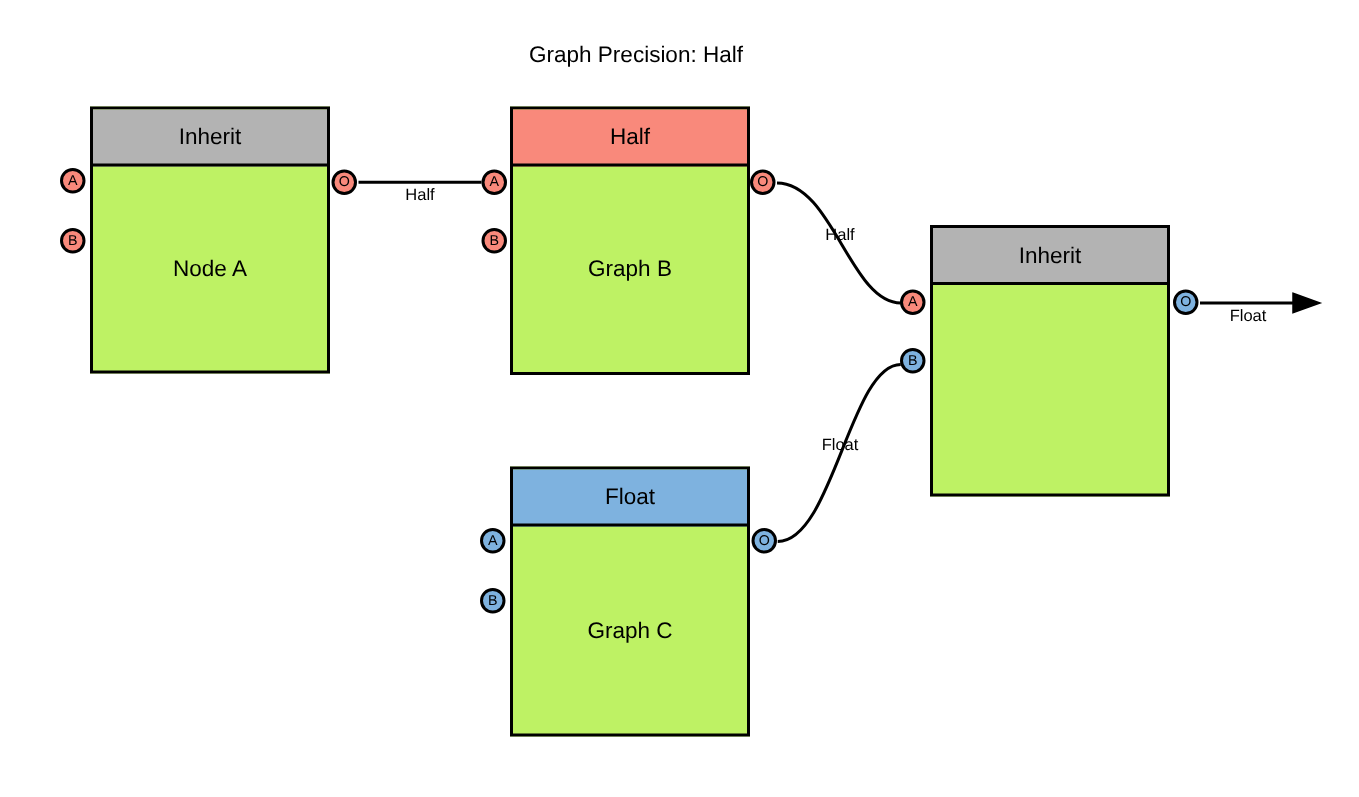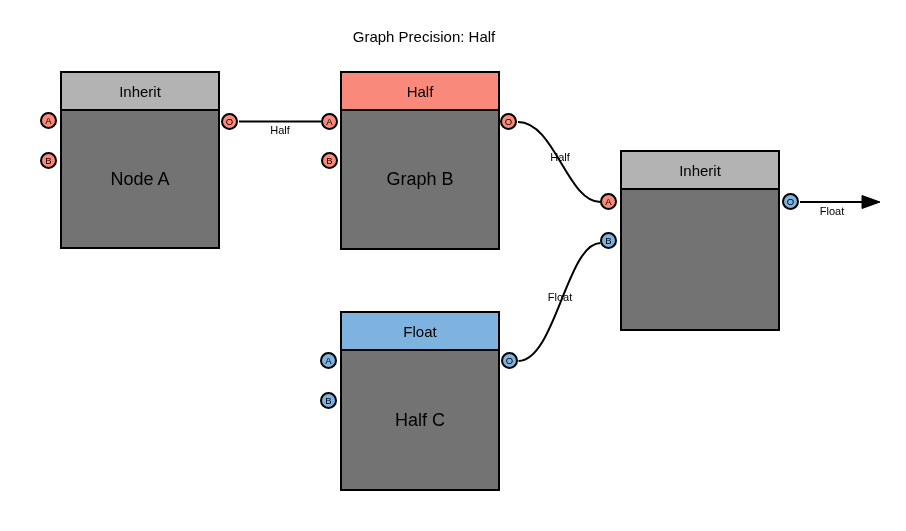--- a/index.html
+++ b/index.html
@@ -37,40 +37,40 @@
     fill: none;
   }
   .edges polygon {
     fill: #000;
     stroke: #000;
   }
   .node {
     position: absolute;
     box-sizing: border-box;
     border: 2px solid #000;
-    background: #737373;
+    background: #bef264;
     display: flex;
     flex-direction: column;
   }
   .node .header {
     box-sizing: border-box;
     height: 38px;
     border-bottom: 2px solid #000;
     display: flex;
     align-items: center;
     justify-content: center;
     font-size: 15px;
     color: #000;
   }
   .node .body {
     flex: 1;
     display: flex;
     align-items: center;
     justify-content: center;
-    font-size: 18px;
+    font-size: 15px;
     color: #000;
   }
   .header.gray   { background: var(--color-gray,   #B3B3B3); }
   .header.salmon { background: var(--color-salmon, #F9897B); }
   .header.blue   { background: var(--color-blue,   #7EB2DF); }
   .port {
     position: absolute;
     box-sizing: border-box;
     width: 17px;
     height: 17px;
@@ -122,21 +122,21 @@
   <div class="node" style="left:340px; top:71px; width:160px; height:179px;">
     <div class="header salmon">Half</div>
     <div class="body">Graph B</div>
   </div>
   <div class="port salmon" style="left:321px; top:113px;">A</div>
   <div class="port salmon" style="left:321px; top:152px;">B</div>
   <div class="port salmon" style="left:500px; top:113px;">O</div>
 
   <div class="node" style="left:340px; top:311px; width:160px; height:180px;">
     <div class="header blue">Float</div>
-    <div class="body">Half C</div>
+    <div class="body">Graph C</div>
   </div>
   <div class="port blue" style="left:320px; top:352px;">A</div>
   <div class="port blue" style="left:320px; top:392px;">B</div>
   <div class="port blue" style="left:501px; top:352px;">O</div>
 
   <div class="node" style="left:620px; top:150px; width:160px; height:181px;">
     <div class="header gray">Inherit</div>
   </div>
   <div class="port salmon" style="left:600px; top:193px;">A</div>
   <div class="port blue" style="left:600px; top:232px;">B</div>

